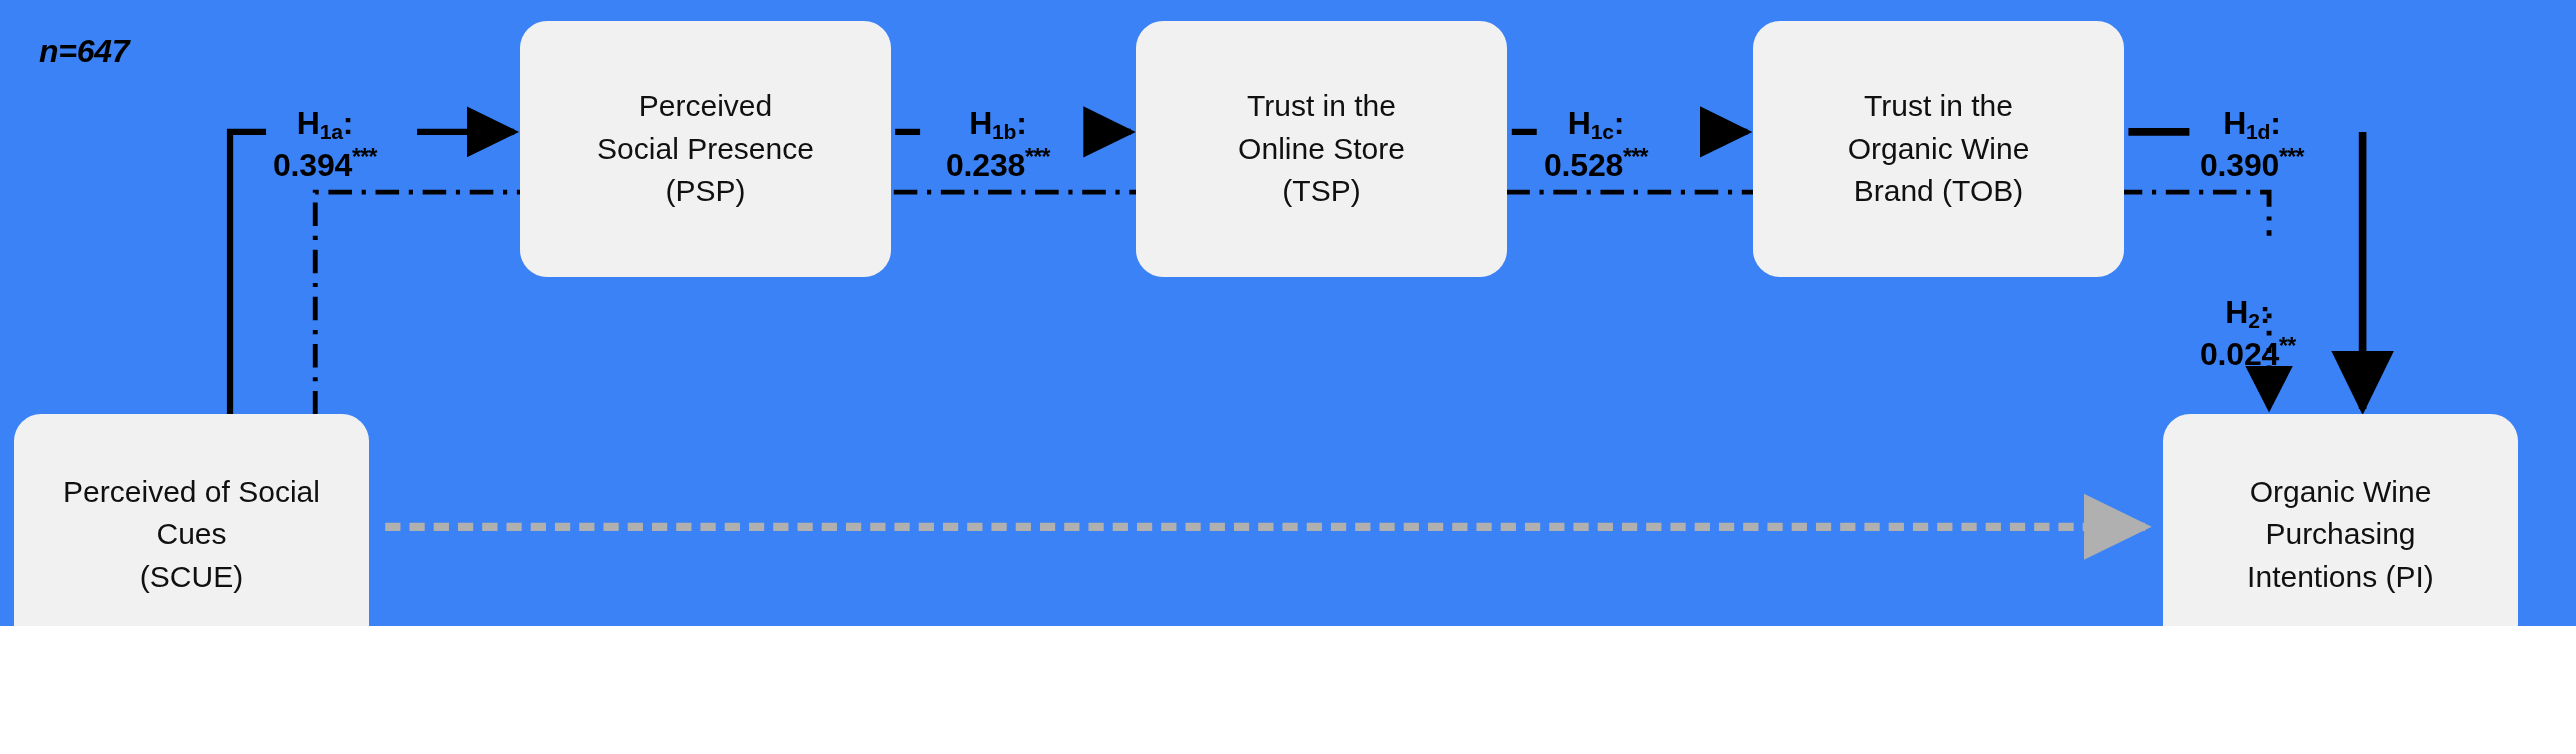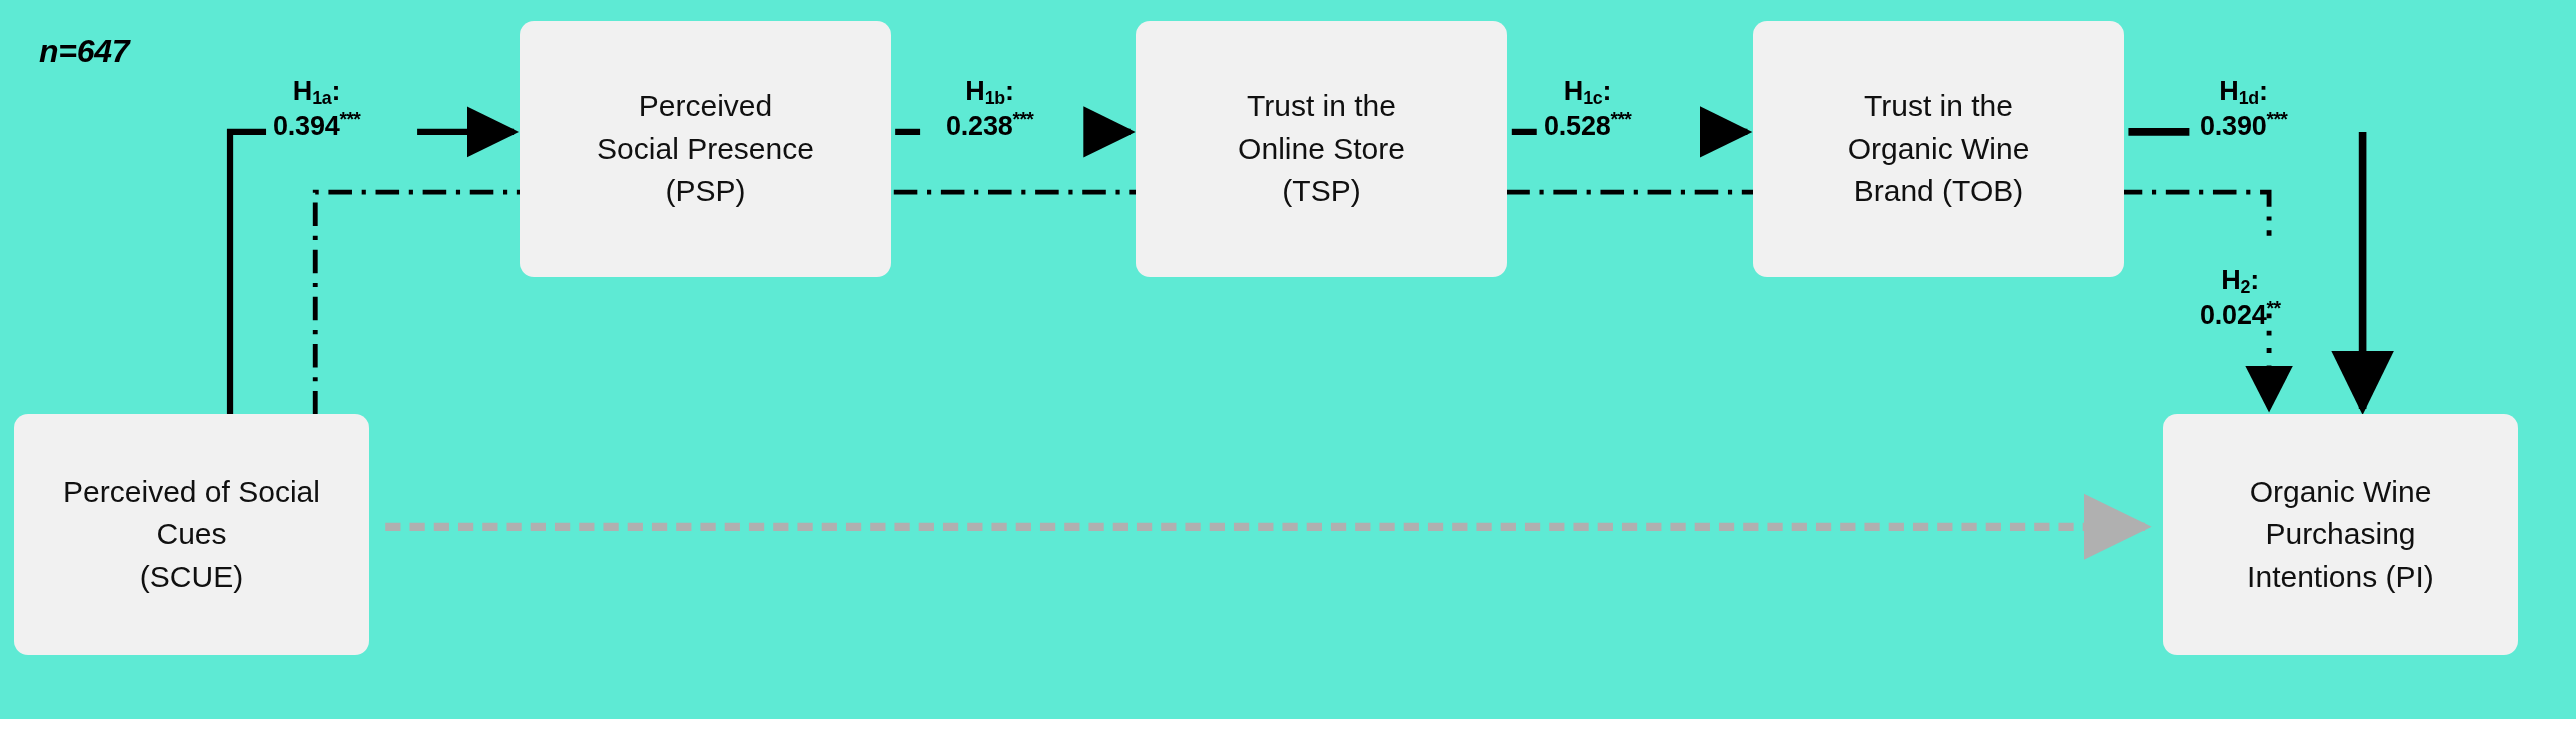--- a/index.html
+++ b/index.html
@@ -4,39 +4,39 @@
 <style>
   html,body{margin:0;padding:0;background:#ffffff;}
   body{
     font-family:"Liberation Sans", sans-serif;
     color:#000000;
     -webkit-font-smoothing:antialiased;
   }
   #stage{
     position:relative;
     width:2576px;
-    height:719px;
-    background:#5eead4;
+    height:626px;
+    background:#3b82f6;
     overflow:hidden;
   }
   
   #sample-size{
     position:absolute;
     left:39px; top:33px;
     font-size:32px;
     font-weight:bold;
     font-style:italic;
     letter-spacing:-0.3px;
     white-space:nowrap;
   }
   
   .node{
     position:absolute;
     background:#f1f1f1;
-    border-radius:14px;
+    border-radius:27px;
     display:flex;
     align-items:center;
     justify-content:center;
     text-align:center;
     box-sizing:border-box;
   }
   .node .node-label{
     font-size:30px;
     line-height:1.42;
     font-weight:normal;
@@ -47,25 +47,26 @@
   #node-psp{ left:520px;  top:21px;  width:371px; height:256px; }
   #node-tsp{ left:1136px; top:21px;  width:371px; height:256px; }
   #node-tob{ left:1753px; top:21px;  width:371px; height:256px; }
   #node-scue{left:14px;   top:414px; width:355px; height:241px; }
   #node-pi{  left:2163px; top:414px; width:355px; height:241px; }
 
   
   .plabel{
     position:absolute;
     text-align:center;
-    font-size:27px;
+    font-size:32px;
     font-weight:bold;
     line-height:1.15;
     white-space:nowrap;
     letter-spacing:-0.2px;
+    margin-top:29px;
   }
   .plabel .l1{display:block;}
   .plabel .l2{display:block;}
   .plabel sub{font-size:0.66em; vertical-align:-0.22em; font-weight:bold;}
   .plabel sup{font-size:0.72em; vertical-align:0.46em; font-weight:bold; letter-spacing:-0.7px;}
 
   #lab-h1a{ left:273px;  top:76px; }
   #lab-h1b{ left:946px; top:76px; }
   #lab-h1c{ left:1544px; top:76px; }
   #lab-h1d{ left:2200px; top:76px; }

